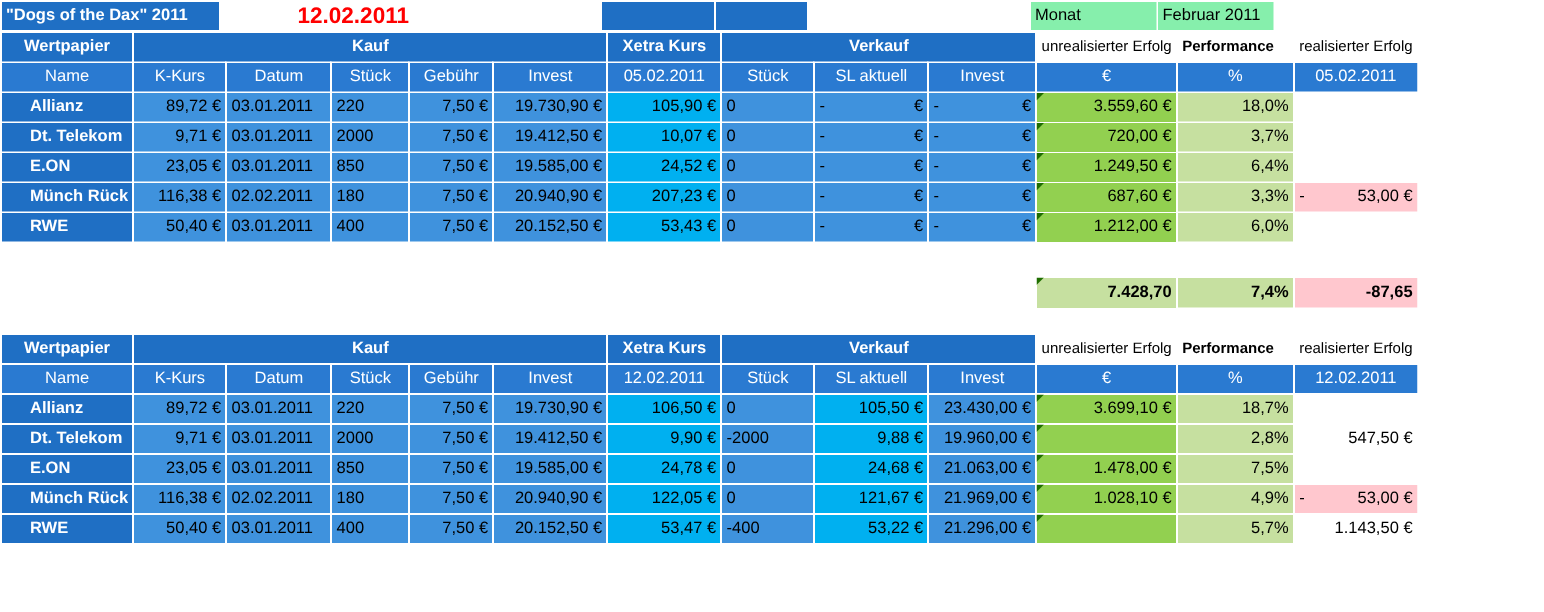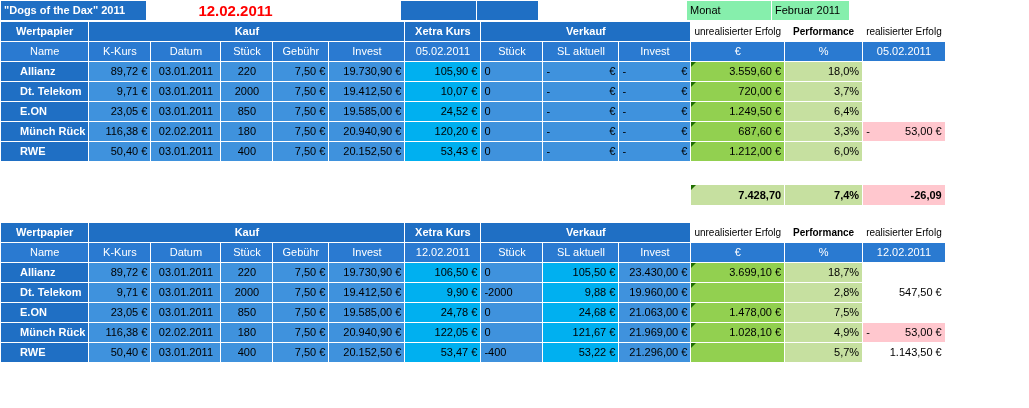--- a/index.html
+++ b/index.html
@@ -1,21 +1,21 @@
 <!DOCTYPE html>
 <html><head>
 <meta charset="utf-8">
 <style>
   html,body{margin:0;padding:0;background:#ffffff;}
   body{font-family:"Liberation Sans", sans-serif;font-size:11px;color:#000;}
   #sheet{width:1029px;height:408px;position:relative;overflow:hidden;}
   table{border-collapse:collapse;table-layout:fixed;}
   td{padding:0 3px;height:19px;line-height:19px;overflow:hidden;white-space:nowrap;}
   .b{font-weight:bold;}
-  .c{text-align:center;}
+  .c{}
   .r{text-align:right;}
   .l{text-align:left;}
   
   .hdr{background:#1f6fc4;color:#ffffff;font-weight:bold;text-align:center;border:1px solid #ffffff;}
   .hdr2{background:#2a7ad1;color:#ffffff;font-weight:normal;text-align:center;border:1px solid #ffffff;}
   .namecell{background:#1f6fc4;color:#ffffff;font-weight:bold;text-align:left;border:1px solid #ffffff;padding-left:19px;}
   .blue{background:#3f92dd;color:#000;border:1px solid #ffffff;}
   .cyan{background:#00b0f0;color:#000;border:1px solid #ffffff;}
   .green{background:#92d050;color:#000;border:1px solid #ffffff;}
   .lgreen{background:#c6e0a0;color:#000;border:1px solid #ffffff;}
@@ -160,21 +160,21 @@
       <td class="lgreen r">6,4%</td>
       <td class="white r"></td>
     </tr>
     <tr>
       <td class="namecell">Münch Rück</td>
       <td class="blue r">116,38 €</td>
       <td class="blue c">02.02.2011</td>
       <td class="blue c">180</td>
       <td class="blue r">7,50 €</td>
       <td class="blue r">20.940,90 €</td>
-      <td class="cyan r">120,20 €</td>
+      <td class="cyan r">207,23 €</td>
       <td class="blue l">0</td>
       <td class="blue r"><span class="minus">-</span><span>€</span></td>
       <td class="blue r"><span class="minus">-</span><span>€</span></td>
       <td class="green r tag">687,60 €</td>
       <td class="lgreen r">3,3%</td>
       <td class="pink r"><span class="minus">-</span><span>53,00 €</span></td>
     </tr>
     <tr>
       <td class="namecell">RWE</td>
       <td class="blue r">50,40 €</td>
@@ -192,21 +192,21 @@
     </tr>
 
     <tr>
       <td colspan="13" class="plain" style="height:22px"></td>
     </tr>
 
     <tr class="sumrow">
       <td colspan="10" class="plain"></td>
       <td class="greenTot tag">7.428,70</td>
       <td class="greenTot">7,4%</td>
-      <td class="pinkTot">-26,09</td>
+      <td class="pinkTot">-87,65</td>
     </tr>
   </tbody>
     </table>
 
   <div class="gap2"></div>
 
   <table>
     <colgroup>
       <col style="width:84px">
         <col style="width:62px">

